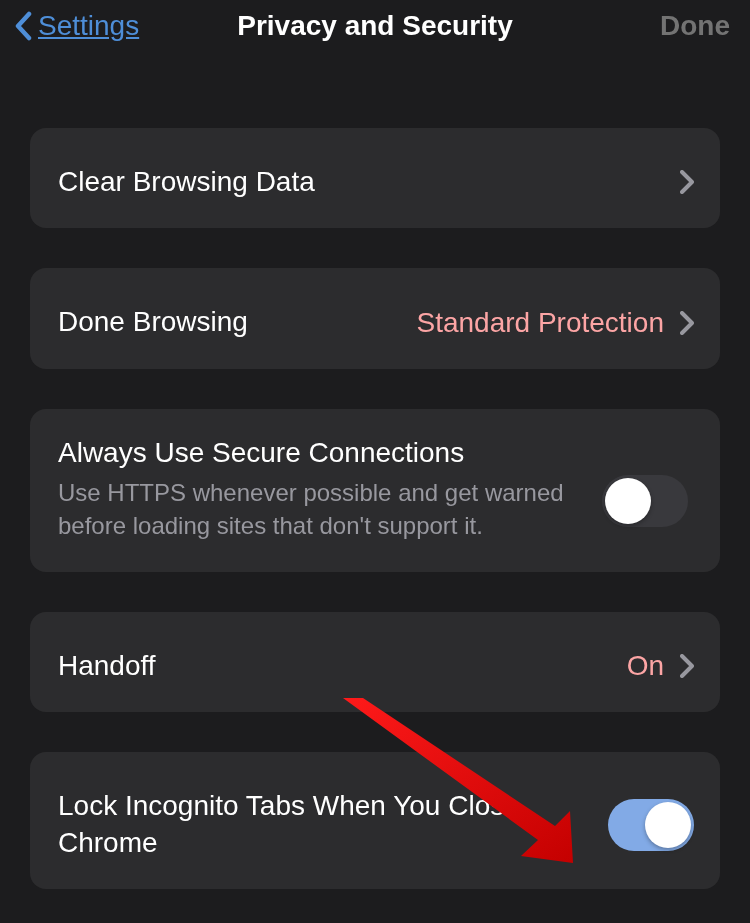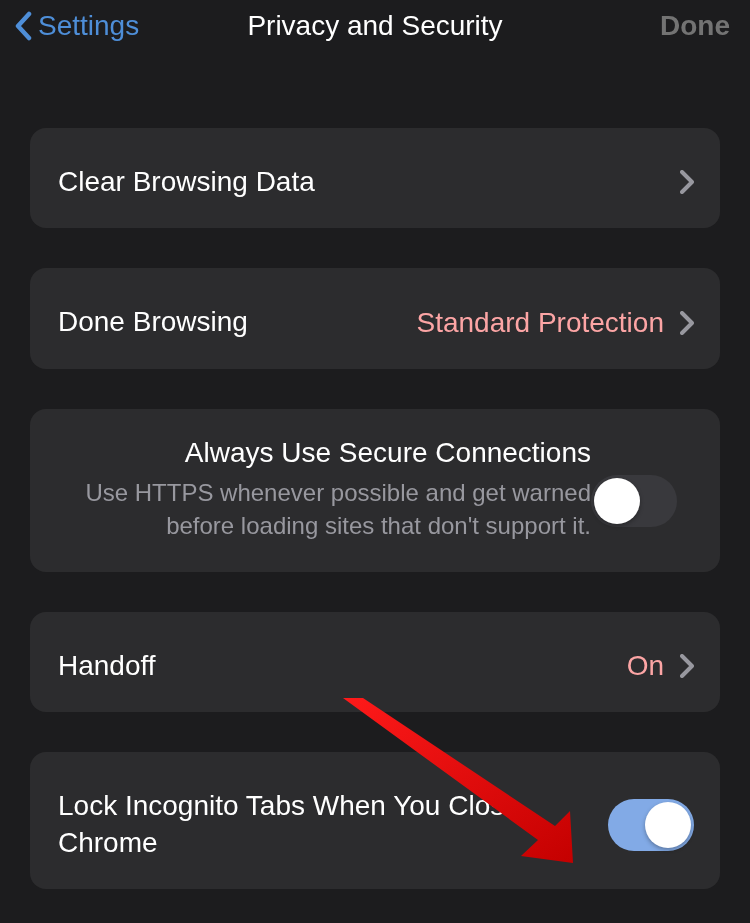--- a/index.html
+++ b/index.html
@@ -23,29 +23,30 @@
       padding: 10px 20px 14px 14px;
     }
     .back-button {
       display: flex;
       align-items: center;
       gap: 4px;
       color: #4e8ed8;
       font-size: 28px;
       font-weight: 400;
       cursor: pointer;
+      text-decoration: underline;
     }
     .back-chevron {
       width: 20px;
       height: 30px;
     }
     .page-title {
       color: #ffffff;
       font-size: 28px;
-      font-weight: 400;
+      font-weight: 700;
       position: absolute;
       left: 50%;
       transform: translateX(-50%);
     }
     .done-button {
       color: #737373;
       font-size: 28px;
       font-weight: 600;
       cursor: pointer;
     }
@@ -118,22 +119,21 @@
       box-shadow: 0 2px 4px rgba(0,0,0,0.3);
     }
     .toggle.off .toggle-knob {
       left: 3px;
     }
     .toggle.on .toggle-knob {
       right: 3px;
     }
     .row-secure {
       align-items: flex-start;
-      padding: 26px 43px 30px 28px;
-      text-align: right;
+      padding: 26px 32px 30px 28px;
     }
     .row-secure .toggle {
       margin-top: 40px;
     }
     .row-lock .row-label {
       max-width: 480px;
     }
     .arrow-annotation {
       position: absolute;
       top: 698px;

